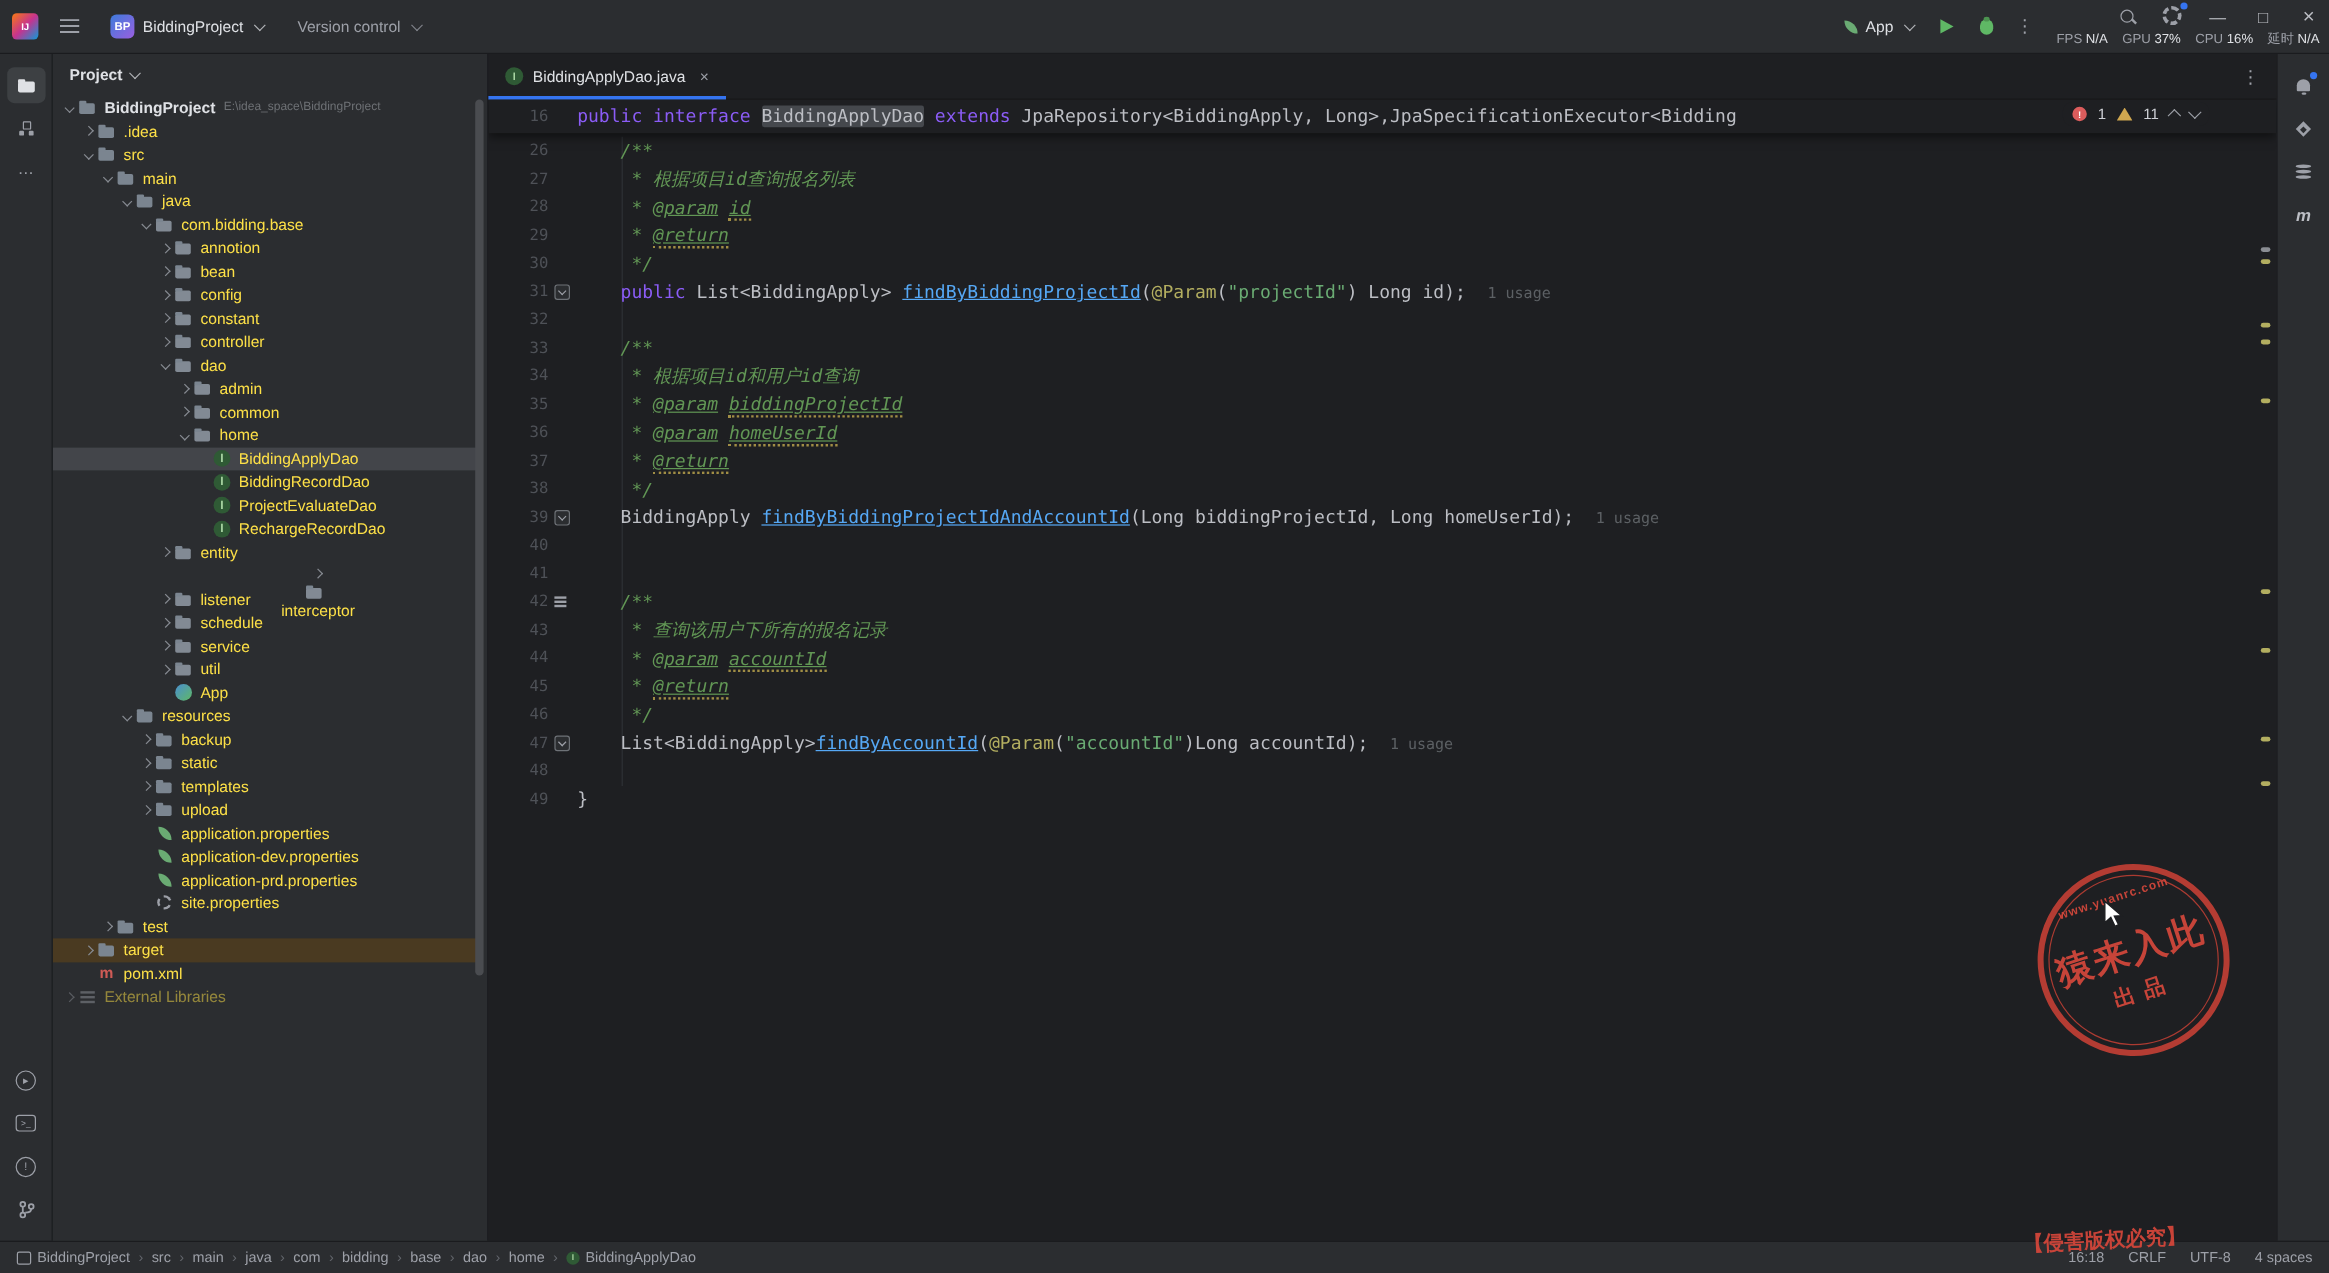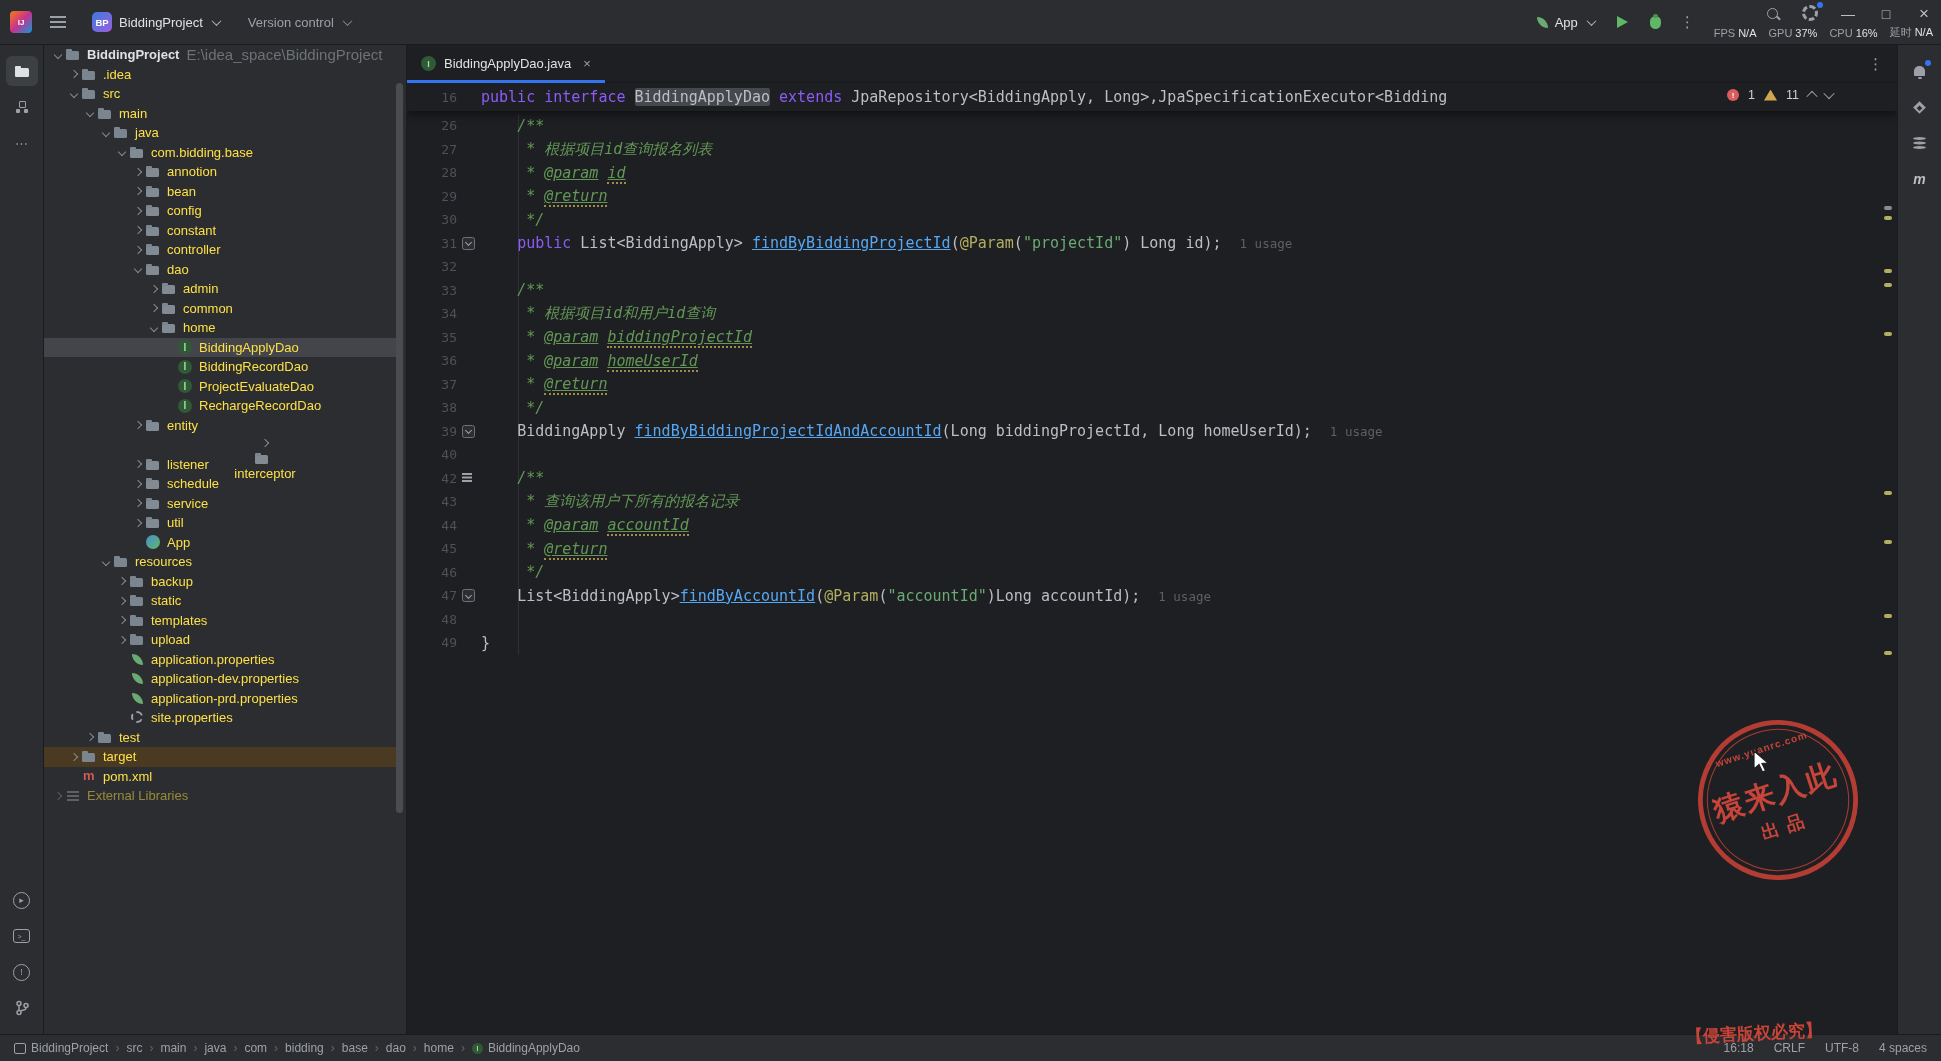--- a/index.html
+++ b/index.html
@@ -83,21 +83,21 @@
   .ic-interface{}
   .ic-interface::before{content:'I';position:absolute;left:1px;top:1px;width:14px;height:14px;border-radius:50%;background:#2f5a35;
         color:#a8d5a2;font:bold 10px "Liberation Sans",sans-serif;display:flex;align-items:center;justify-content:center;}
   .ic-application::before{content:'';position:absolute;left:1px;top:1px;width:14px;height:14px;border-radius:50%;
         background:linear-gradient(135deg,#4a8fd0,#5fb865);}
   .ic-spring::before{content:'';position:absolute;left:2.5px;top:2.5px;width:11px;height:11px;background:#6aab73;border-radius:0 100% 0 100%;}
   .ic-gear::before{content:'';position:absolute;left:1.5px;top:1.5px;width:8px;height:8px;border-radius:50%;border:2.6px dashed #9da0a8;}
   .ic-maven::before{content:'m';position:absolute;left:2px;top:0;color:#cf5b56;font:bold 13px "Liberation Sans",sans-serif;}
   .ic-library::before{content:'';position:absolute;left:2px;top:3px;width:12px;height:2.4px;background:#8f939a;box-shadow:0 4px #8f939a,0 8px #8f939a;}
   .tlabel{color:#fde047;}
-  .tsuffix{color:#6e7175;margin-left:7px;font-size:15px;}
+  .tsuffix{color:#6e7175;margin-left:7px;font-size:10px;}
   .tree-scrollbar{position:absolute;left:352px;top:38px;width:7px;height:730px;border-radius:4px;background:#4a4c50;}
 
   
   .editor-area{flex:1;min-width:0;display:flex;flex-direction:column;background:#1e1f22;position:relative;}
   .tab-bar{height:37px;flex:none;display:flex;align-items:stretch;background:#1e1f22;border-bottom:1px solid #191a1c;}
   .tab{display:flex;align-items:center;gap:8px;padding:0 14px;font-size:13px;color:#dfe1e5;position:relative;}
   .tab.active::after{content:'';position:absolute;left:0;right:0;bottom:-1px;height:3px;background:#3574f0;}
   .tab-icon{width:15px;height:15px;border-radius:50%;background:#2f5a35;color:#a8d5a2;font:bold 9px "Liberation Sans",sans-serif;
             display:flex;align-items:center;justify-content:center;}
   .tab-close{color:#9da0a8;font-size:13px;margin-left:4px;}
@@ -241,20 +241,24 @@
         <svg width="16" height="16" viewBox="0 0 16 16" fill="none" stroke="#9da0a8" stroke-width="1.5">
           <circle cx="5" cy="3.5" r="2"></circle>
             <circle cx="5" cy="12.5" r="2"></circle>
             <circle cx="12" cy="5.5" r="2"></circle>
           <path d="M5 5.5 v5 M12 7.5 c0 3 -4 3 -5 3"></path>
         </svg>
       </span>
     </nav>
 
     <aside class="project-panel">
+      <div class="panel-header">
+        <span>Project</span>
+        <span class="chev" style="margin-left:7px;"></span>
+      </div>
       <div class="tree" id="tree">
           <div class="tree-row bold" style="padding-left: 6px;">
             <span class="tchev expanded"></span>
             <span class="ticon ic-folder"></span>
             <span class="tlabel">BiddingProject</span>
             <span class="tsuffix">E:\idea_space\BiddingProject</span>
           </div>
           <div class="tree-row" style="padding-left: 22px;">
             <span class="tchev collapsed"></span>
             <span class="ticon ic-folder"></span>
@@ -487,20 +491,21 @@
             <div class="code-line"><span class="gutter"><span class="lnum">31</span><span class="gicon g-implementation"></span></span><span class="lcontent"><span class="s-def">    </span><span class="s-kw">public </span><span class="s-def">List&lt;BiddingApply&gt; </span><span class="s-method">findByBiddingProjectId</span><span class="s-def">(</span><span class="s-ann">@Param</span><span class="s-def">(</span><span class="s-str">"projectId"</span><span class="s-def">) </span><span class="s-def">Long id);</span><span class="s-inlay">1 usage</span></span></div>
             <div class="code-line"><span class="gutter"><span class="lnum">32</span><span class="gicon"></span></span><span class="lcontent"></span></div>
             <div class="code-line"><span class="gutter"><span class="lnum">33</span><span class="gicon"></span></span><span class="lcontent"><span class="s-def">    </span><span class="s-doc">/**</span></span></div>
             <div class="code-line"><span class="gutter"><span class="lnum">34</span><span class="gicon"></span></span><span class="lcontent"><span class="s-def">     </span><span class="s-doc">* 根据项目id和用户id查询</span></span></div>
             <div class="code-line"><span class="gutter"><span class="lnum">35</span><span class="gicon"></span></span><span class="lcontent"><span class="s-def">     </span><span class="s-doc">* </span><span class="s-doctag">@param</span><span class="s-doc"> </span><span class="s-docval">biddingProjectId</span></span></div>
             <div class="code-line"><span class="gutter"><span class="lnum">36</span><span class="gicon"></span></span><span class="lcontent"><span class="s-def">     </span><span class="s-doc">* </span><span class="s-doctag">@param</span><span class="s-doc"> </span><span class="s-docval">homeUserId</span></span></div>
             <div class="code-line"><span class="gutter"><span class="lnum">37</span><span class="gicon"></span></span><span class="lcontent"><span class="s-def">     </span><span class="s-doc">* </span><span class="s-docval">@return</span></span></div>
             <div class="code-line"><span class="gutter"><span class="lnum">38</span><span class="gicon"></span></span><span class="lcontent"><span class="s-def">     </span><span class="s-doc">*/</span></span></div>
             <div class="code-line"><span class="gutter"><span class="lnum">39</span><span class="gicon g-implementation"></span></span><span class="lcontent"><span class="s-def">    </span><span class="s-def">BiddingApply </span><span class="s-method">findByBiddingProjectIdAndAccountId</span><span class="s-def">(Long biddingProjectId, Long homeUserId);</span><span class="s-inlay">1 usage</span></span></div>
             <div class="code-line"><span class="gutter"><span class="lnum">40</span><span class="gicon"></span></span><span class="lcontent"></span></div>
+            <div class="code-line"><span class="gutter"><span class="lnum">41</span><span class="gicon"></span></span><span class="lcontent"></span></div>
             <div class="code-line"><span class="gutter"><span class="lnum">42</span><span class="gicon g-list"></span></span><span class="lcontent"><span class="s-def">    </span><span class="s-doc">/**</span></span></div>
             <div class="code-line"><span class="gutter"><span class="lnum">43</span><span class="gicon"></span></span><span class="lcontent"><span class="s-def">     </span><span class="s-doc">* 查询该用户下所有的报名记录</span></span></div>
             <div class="code-line"><span class="gutter"><span class="lnum">44</span><span class="gicon"></span></span><span class="lcontent"><span class="s-def">     </span><span class="s-doc">* </span><span class="s-doctag">@param</span><span class="s-doc"> </span><span class="s-docval">accountId</span></span></div>
             <div class="code-line"><span class="gutter"><span class="lnum">45</span><span class="gicon"></span></span><span class="lcontent"><span class="s-def">     </span><span class="s-doc">* </span><span class="s-docval">@return</span></span></div>
             <div class="code-line"><span class="gutter"><span class="lnum">46</span><span class="gicon"></span></span><span class="lcontent"><span class="s-def">     </span><span class="s-doc">*/</span></span></div>
             <div class="code-line"><span class="gutter"><span class="lnum">47</span><span class="gicon g-implementation"></span></span><span class="lcontent"><span class="s-def">    </span><span class="s-def">List&lt;BiddingApply&gt;</span><span class="s-method">findByAccountId</span><span class="s-def">(</span><span class="s-ann">@Param</span><span class="s-def">(</span><span class="s-str">"accountId"</span><span class="s-def">)</span><span class="s-def">Long accountId);</span><span class="s-inlay">1 usage</span></span></div>
             <div class="code-line"><span class="gutter"><span class="lnum">48</span><span class="gicon"></span></span><span class="lcontent"></span></div>
             <div class="code-line"><span class="gutter"><span class="lnum">49</span><span class="gicon"></span></span><span class="lcontent"><span class="s-def">}</span></span></div>
           </div>
         <div id="scroll-marks">

